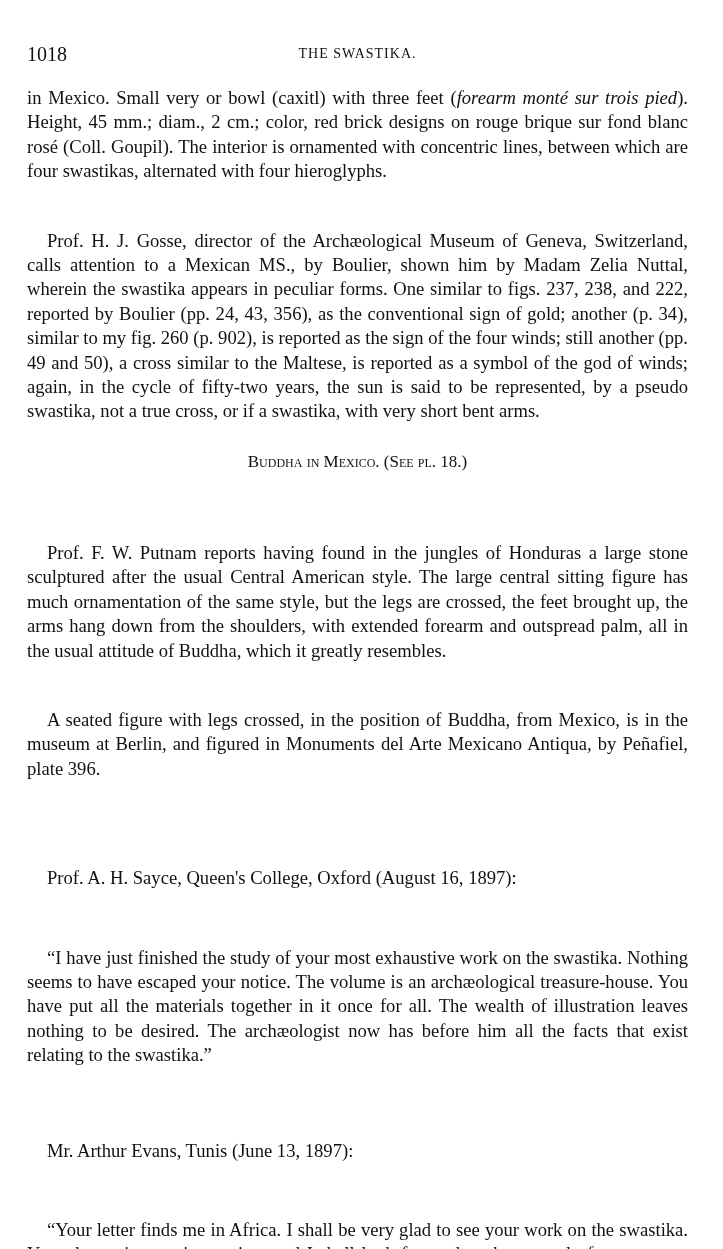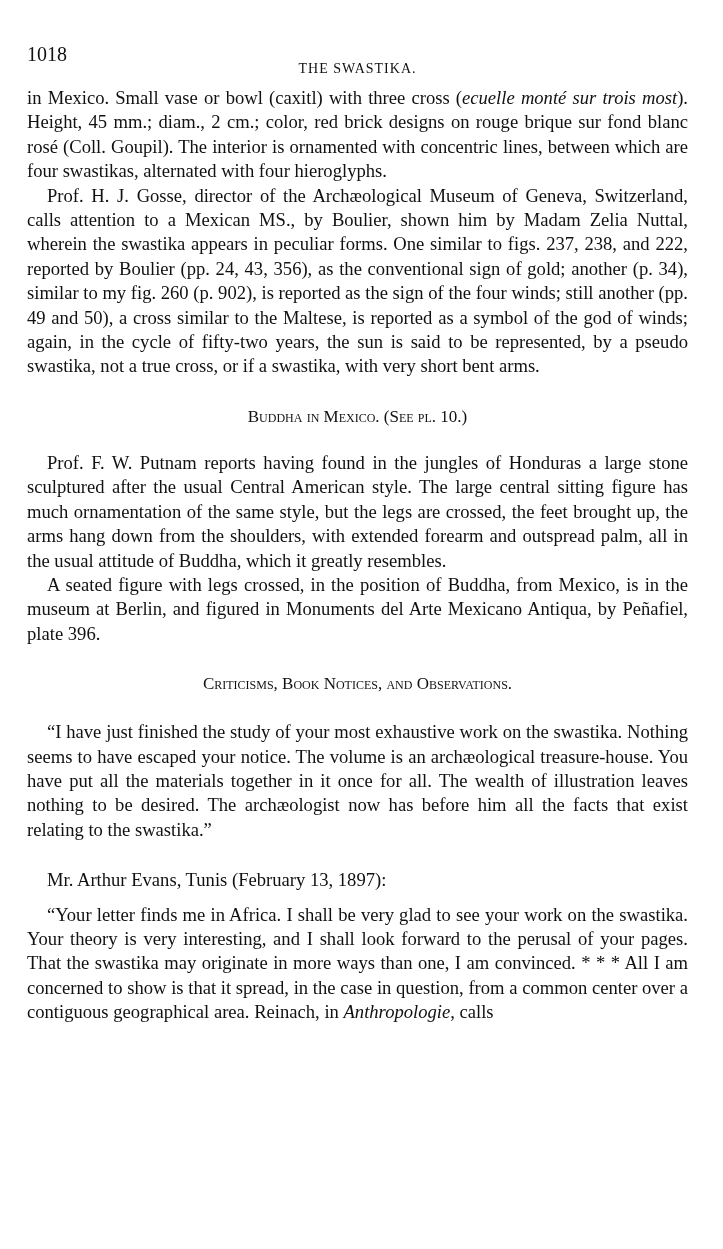--- a/index.html
+++ b/index.html
@@ -8,29 +8,29 @@
     font-family: "Liberation Serif", "DejaVu Serif", serif;
     color: #111111;
   }
   .page { position: absolute; left: 27px; top: 0; width: 661px; }
   .running-head {
     position: absolute; top: 43px; left: 0; width: 661px; height: 26px;
     font-size: 19px;
   }
   .page-number { position: absolute; left: 0; top: 0; font-size: 20px; }
   .running-title {
-    position: absolute; left: 0; right: 0; top: 18px; text-align: center;
+    position: absolute; left: 0; right: 0; top: 3px; text-align: center;
     font-size: 14px; letter-spacing: 1px;
   }
   .body { position: absolute; top: 86px; left: 0; width: 661px; }
   p {
     margin: 0; font-size: 18.6px; line-height: 24.4px;
     text-align: justify; text-align-last: left;
   }
-  p.indent { text-indent: 20px; }
+  p.indent { text-indent: 20px; margin-top: 45px; }
   .section-heading {
     text-align: center; font-size: 17px; font-variant: small-caps;
     line-height: 24px; margin: 0;
   }
   .gap-a { height: 26px; }
   .gap-b { height: 22px; }
   .gap-c { height: 14px; }
   .gap-d { height: 10px; }
   em { font-style: italic; }
 </style>
@@ -39,37 +39,37 @@
 
 <div class="page">
 
   <div class="running-head">
     <span class="page-number">1018</span>
     <div class="running-title">THE SWASTIKA.</div>
   </div>
 
   <div class="body">
 
-    <p><span>in Mexico.  Small vase or bowl (caxitl) with three cross (</span><em>ecuelle monté sur trois most</em><span>).  Height, 45 mm.; diam., 2 cm.; color, red brick designs on rouge brique sur fond blanc rosé (Coll. Goupil).  The interior is ornamented with concentric lines, between which are four swastikas, alternated with four hieroglyphs.</span></p>
+    <p><span>in Mexico.  Small very or bowl (caxitl) with three feet (</span><em>forearm monté sur trois pied</em><span>).  Height, 45 mm.; diam., 2 cm.; color, red brick designs on rouge brique sur fond blanc rosé (Coll. Goupil).  The interior is ornamented with concentric lines, between which are four swastikas, alternated with four hieroglyphs.</span></p>
 
     <p class="indent">Prof. H. J. Gosse, director of the Archæological Museum of Geneva, Switzerland, calls attention to a Mexican MS., by Boulier, shown him by Madam Zelia Nuttal, wherein the swastika appears in peculiar forms. One similar to figs. 237, 238, and 222, reported by Boulier (pp. 24, 43, 356), as the conventional sign of gold; another (p. 34), similar to my fig. 260 (p. 902), is reported as the sign of the four winds; still another (pp. 49 and 50), a cross similar to the Maltese, is reported as a symbol of the god of winds; again, in the cycle of fifty-two years, the sun is said to be represented, by a pseudo swastika, not a true cross, or if a swastika, with very short bent arms.</p>
 
     <div class="gap-a"></div>
-    <div class="section-heading">Buddha in Mexico.  (See pl. 10.)</div>
+    <div class="section-heading">Buddha in Mexico.  (See pl. 18.)</div>
     <div class="gap-b"></div>
 
     <p class="indent">Prof. F. W. Putnam reports having found in the jungles of Honduras a large stone sculptured after the usual Central American style.  The large central sitting figure has much ornamentation of the same style, but the legs are crossed, the feet brought up, the arms hang down from the shoulders, with extended forearm and outspread palm, all in the usual attitude of Buddha, which it greatly resembles.</p>
     <p class="indent">A seated figure with legs crossed, in the position of Buddha, from Mexico, is in the museum at Berlin, and figured in Monuments del Arte Mexicano Antiqua, by Peñafiel, plate 396.</p>
 
     <div class="gap-a"></div>
-    <div class="section-heading">Criticisms, Book Notices, and Observations.</div>
     <div class="gap-c"></div>
 
+    <p class="indent">Prof. A. H. Sayce, Queen's College, Oxford (August 16, 1897):</p>
     <div class="gap-d"></div>
     <p class="indent">“I have just finished the study of your most exhaustive work on the swastika.  Nothing seems to have escaped your notice.  The volume is an archæological treasure-house.  You have put all the materials together in it once for all.  The wealth of illustration leaves nothing to be desired.  The archæologist now has before him all the facts that exist relating to the swastika.”</p>
 
     <div class="gap-a"></div>
-    <p class="indent">Mr. Arthur Evans, Tunis (February 13, 1897):</p>
+    <p class="indent">Mr. Arthur Evans, Tunis (June 13, 1897):</p>
     <div class="gap-d"></div>
     <p class="indent"><span>“Your letter finds me in Africa.  I shall be very glad to see your work on the swastika.  Your theory is very interesting, and I shall look forward to the perusal of your pages.  That the swastika may originate in more ways than one, I am convinced.  *  *  *  All I am concerned to show is that it spread, in the case in question, from a common center over a contiguous geographical area.  Reinach, in </span><em>Anthropologie</em><span>, calls</span></p>
 
   </div>
 </div>
 
 </body></html>

